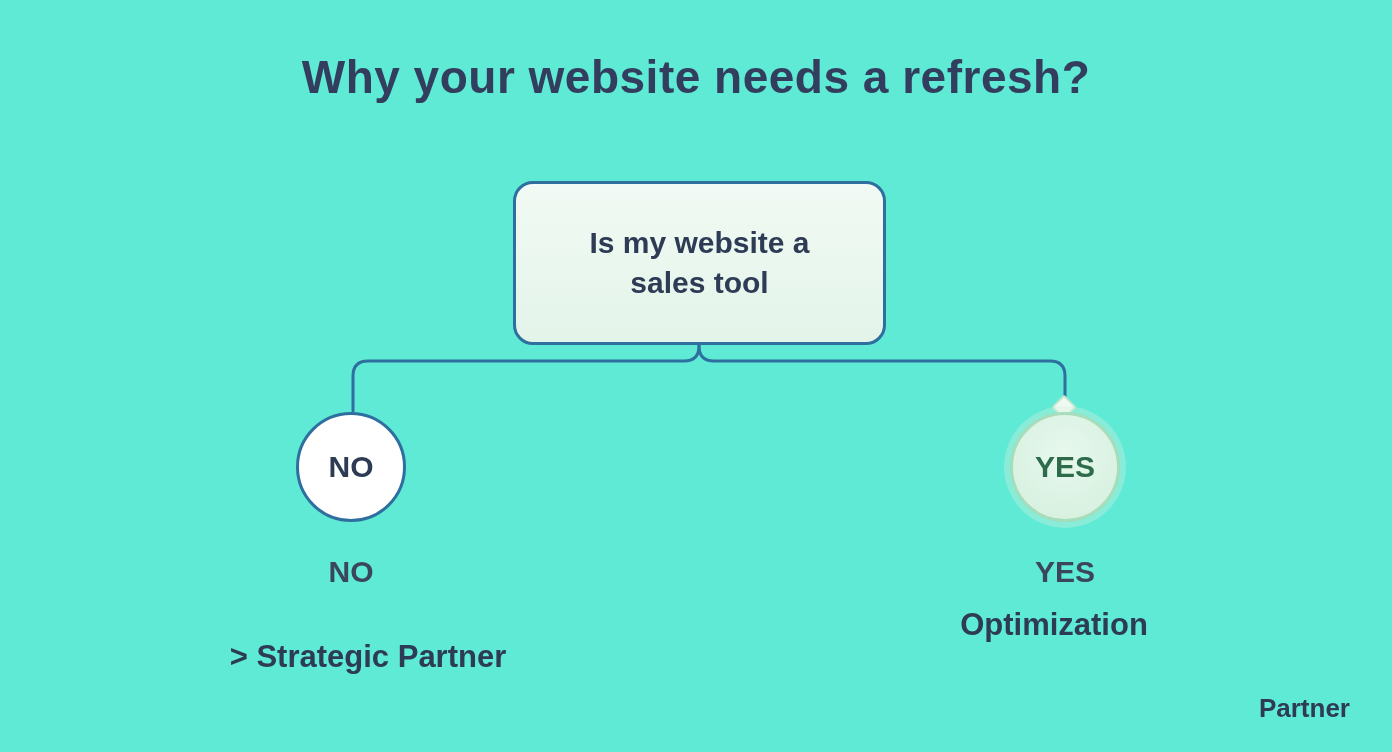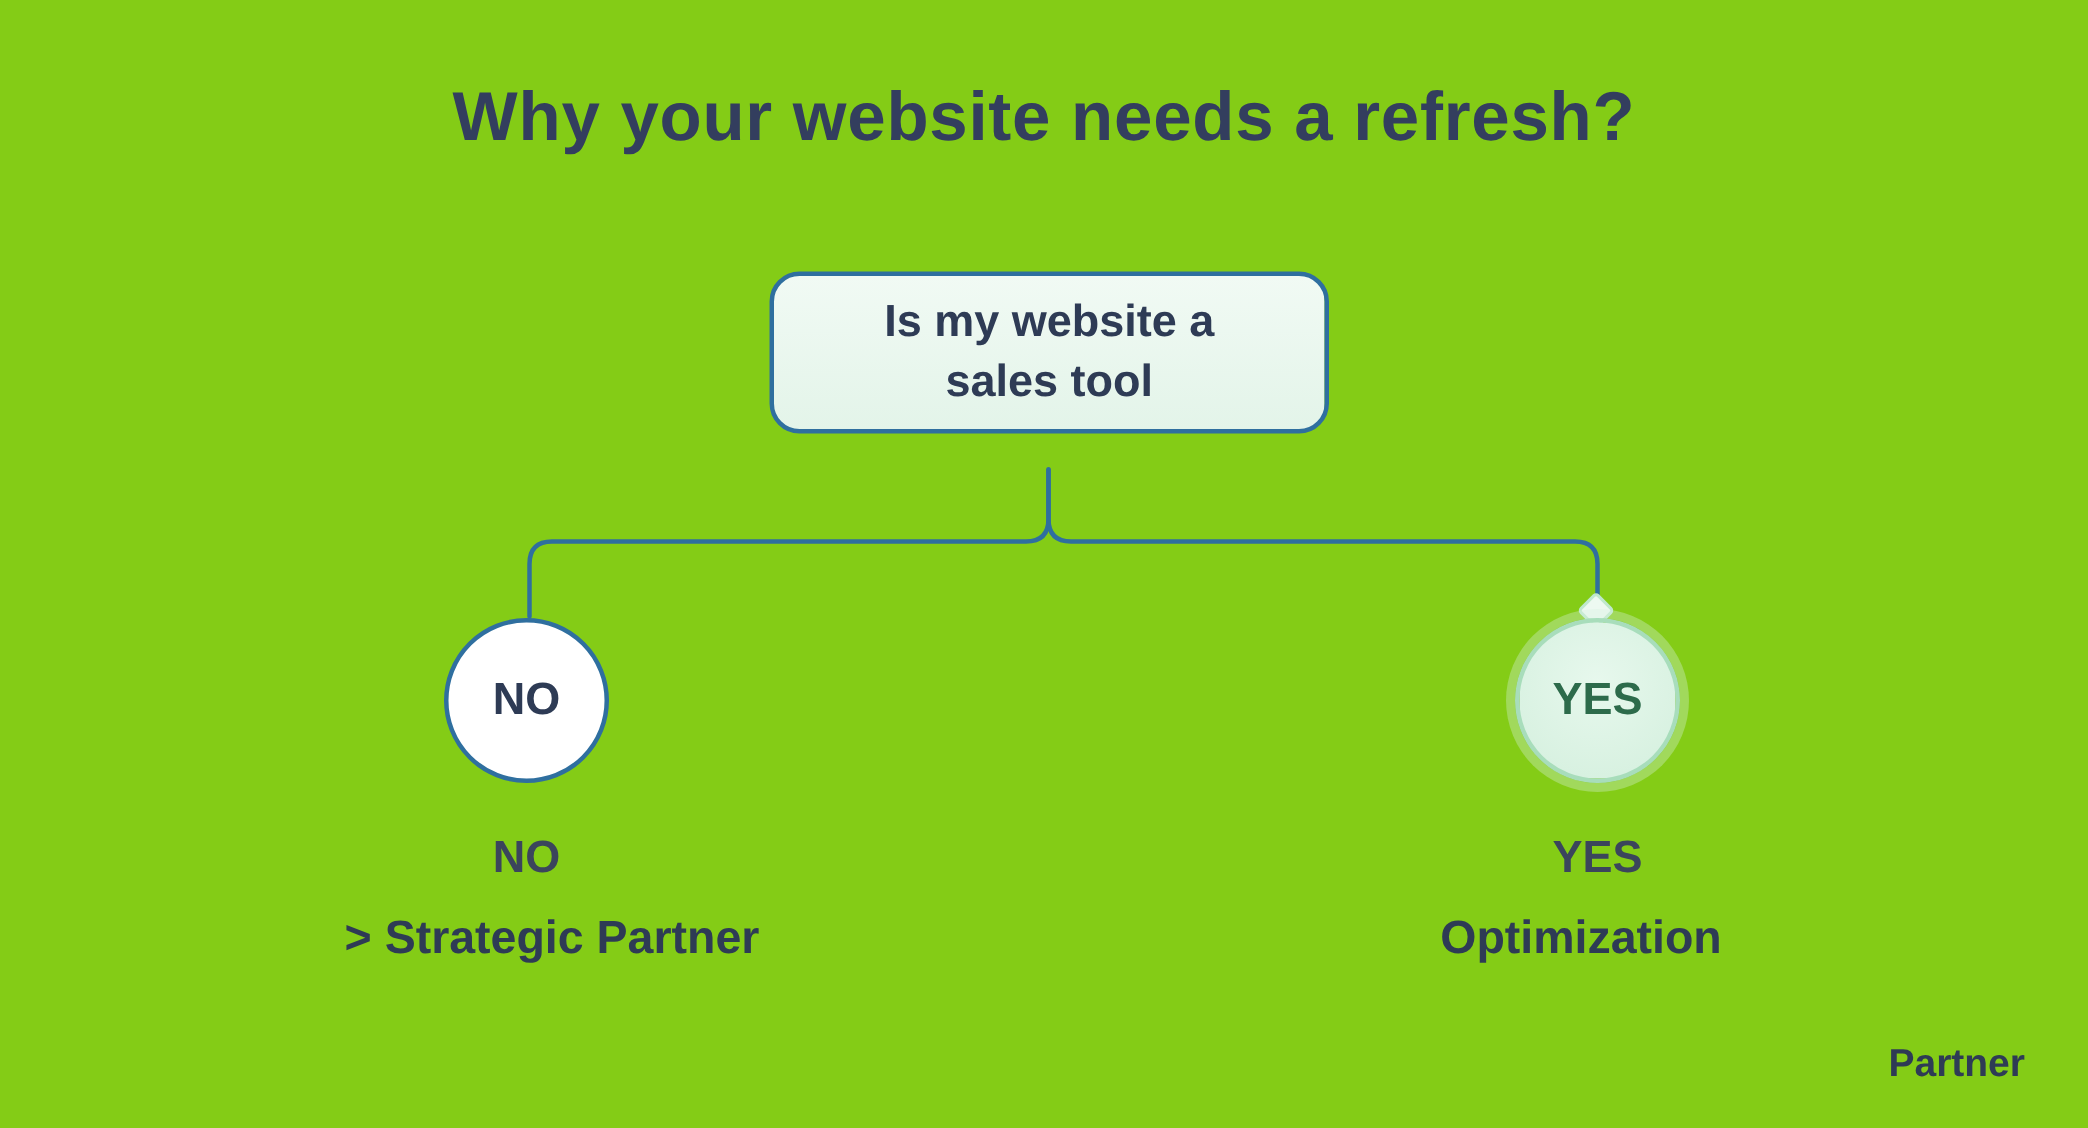--- a/index.html
+++ b/index.html
@@ -7,40 +7,40 @@
     padding: 0;
     background: #ffffff;
   }
   body {
     font-family: "Liberation Sans", sans-serif;
   }
   .canvas {
     position: relative;
     width: 1392px;
     height: 752px;
-    background: #84cc16;
+    background: #5eead4;
     overflow: hidden;
   }
   .title {
     position: absolute;
     left: 0;
     top: 50px;
     width: 100%;
     text-align: center;
     font-size: 46px;
     font-weight: 700;
     color: #333e5e;
     letter-spacing: 0.5px;
   }
   .root-node {
     position: absolute;
     left: 513px;
     top: 181px;
     width: 373px;
-    height: 108px;
+    height: 164px;
     box-sizing: border-box;
     border: 3px solid #2f6f9f;
     border-radius: 20px;
     background: linear-gradient(180deg, #f1faf4 0%, #e3f4e9 100%);
     display: flex;
     align-items: center;
     justify-content: center;
     text-align: center;
     padding: 0 56px;
     font-size: 30px;
@@ -106,21 +106,21 @@
   .branch-heading.yes { left: 955px; }
   .branch-action {
     position: absolute;
     width: 440px;
     text-align: center;
     top: 607px;
     font-size: 31px;
     font-weight: 700;
     color: #2e3b55;
   }
-  .branch-action.no { left: 148px; }
+  .branch-action.no { left: 148px; margin-top: 32px; }
   .branch-action.yes { left: 834px; }
   .watermark {
     position: absolute;
     right: 42px;
     top: 693px;
     font-size: 26px;
     font-weight: 700;
     color: #2e3b55;
   }
 </style>

